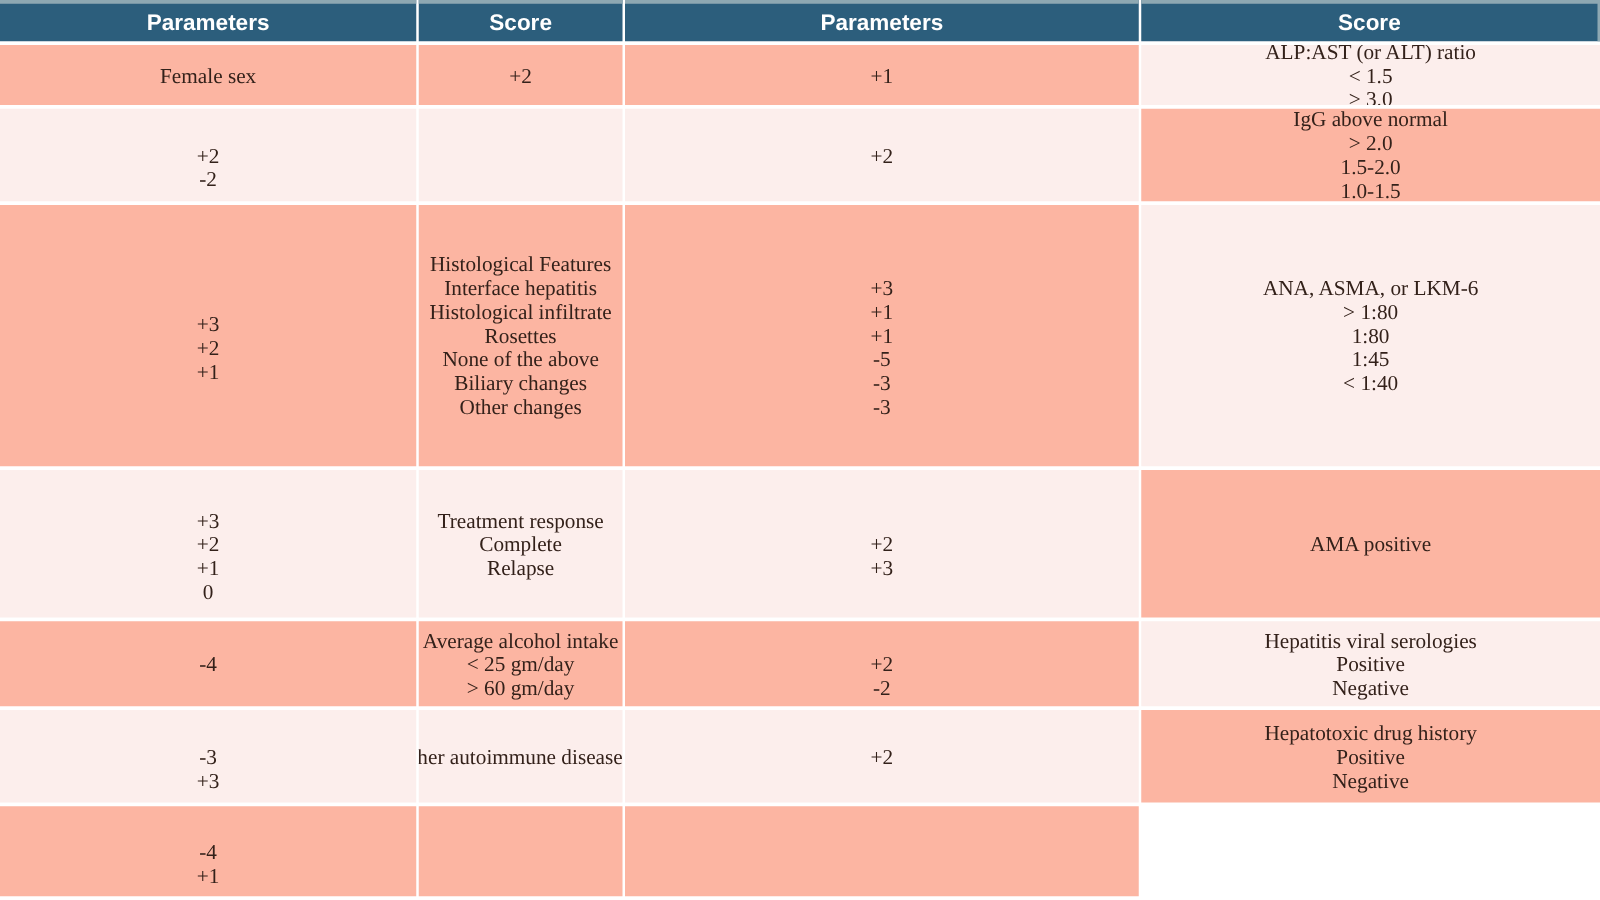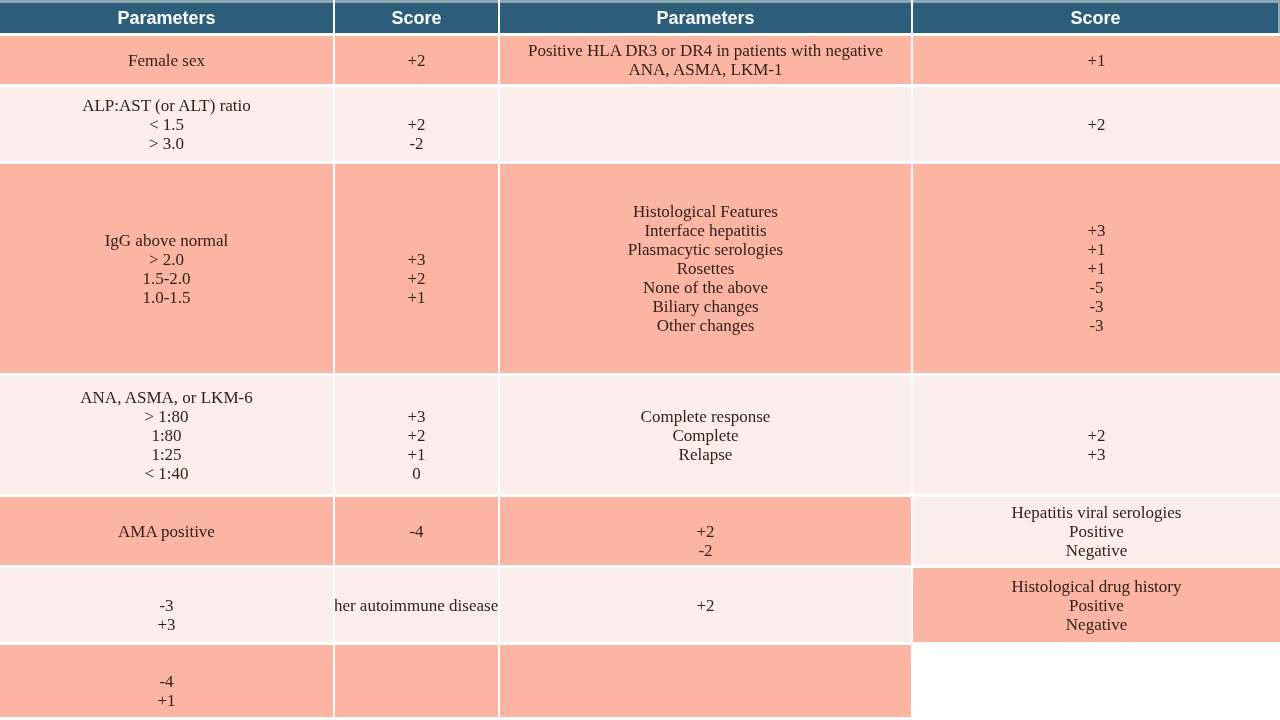--- a/index.html
+++ b/index.html
@@ -55,24 +55,20 @@
   <div class="cell header">Parameters</div>
   <div class="cell header last">Score</div>
 
   <div class="cell salmon">
       <div class="line">Female sex</div>
     </div>
   <div class="cell salmon">
       <div class="line">+2</div>
     </div>
   <div class="cell salmon">
-      <div class="line">Positive HLA DR3 or DR4 in patients with negative</div>
-      <div class="line">ANA, ASMA, LKM-1</div>
-    </div>
-  <div class="cell salmon">
       <div class="line">+1</div>
     </div>
 
   <div class="cell pink">
       <div class="line">ALP:AST (or ALT) ratio</div>
       <div class="line">&lt; 1.5</div>
       <div class="line">&gt; 3.0</div>
     </div>
   <div class="cell pink">
       <div class="line"></div>
@@ -93,66 +89,71 @@
     </div>
   <div class="cell salmon">
       <div class="line"></div>
       <div class="line">+3</div>
       <div class="line">+2</div>
       <div class="line">+1</div>
     </div>
   <div class="cell salmon">
       <div class="line">Histological Features</div>
       <div class="line">Interface hepatitis</div>
-      <div class="line">Plasmacytic serologies</div>
+      <div class="line">Histological infiltrate</div>
       <div class="line">Rosettes</div>
       <div class="line">None of the above</div>
       <div class="line">Biliary changes</div>
       <div class="line">Other changes</div>
     </div>
   <div class="cell salmon">
       <div class="line"></div>
       <div class="line">+3</div>
       <div class="line">+1</div>
       <div class="line">+1</div>
       <div class="line">-5</div>
       <div class="line">-3</div>
       <div class="line">-3</div>
     </div>
 
   <div class="cell pink">
       <div class="line">ANA, ASMA, or LKM-6</div>
       <div class="line">&gt; 1:80</div>
       <div class="line">1:80</div>
-      <div class="line">1:25</div>
+      <div class="line">1:45</div>
       <div class="line">&lt; 1:40</div>
     </div>
   <div class="cell pink">
       <div class="line"></div>
       <div class="line">+3</div>
       <div class="line">+2</div>
       <div class="line">+1</div>
       <div class="line">0</div>
     </div>
   <div class="cell pink">
-      <div class="line">Complete response</div>
+      <div class="line">Treatment response</div>
       <div class="line">Complete</div>
       <div class="line">Relapse</div>
     </div>
   <div class="cell pink">
       <div class="line"></div>
       <div class="line">+2</div>
       <div class="line">+3</div>
     </div>
 
   <div class="cell salmon">
       <div class="line">AMA positive</div>
     </div>
   <div class="cell salmon">
       <div class="line">-4</div>
+    </div>
+  <div class="cell salmon">
+      <div class="line">Average alcohol intake</div>
+      <div class="line">&lt; 25 gm/day</div>
+      <div class="line">&gt; 60 gm/day</div>
     </div>
   <div class="cell salmon">
       <div class="line"></div>
       <div class="line">+2</div>
       <div class="line">-2</div>
     </div>
 
   <div class="cell pink">
       <div class="line">Hepatitis viral serologies</div>
       <div class="line">Positive</div>
@@ -164,21 +165,21 @@
       <div class="line">+3</div>
     </div>
   <div class="cell pink">
       <div class="line">Other autoimmune disease(s)</div>
     </div>
   <div class="cell pink">
       <div class="line">+2</div>
     </div>
 
   <div class="cell salmon">
-      <div class="line">Histological drug history</div>
+      <div class="line">Hepatotoxic drug history</div>
       <div class="line">Positive</div>
       <div class="line">Negative</div>
     </div>
   <div class="cell salmon">
       <div class="line"></div>
       <div class="line">-4</div>
       <div class="line">+1</div>
     </div>
   <div class="cell salmon"></div>
   <div class="cell salmon"></div>

